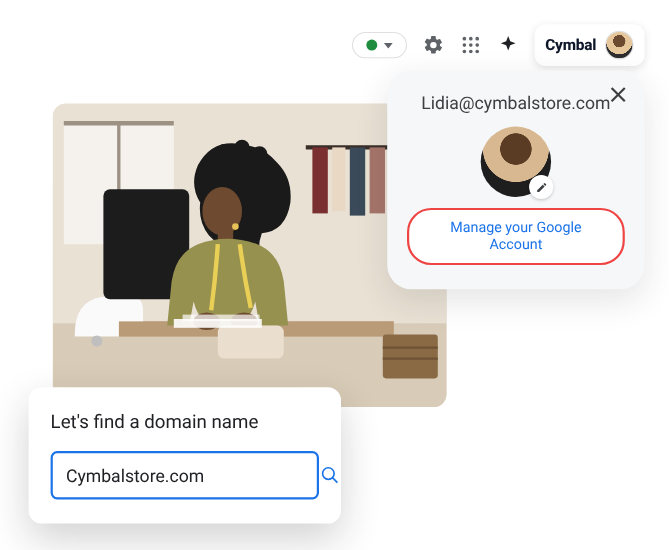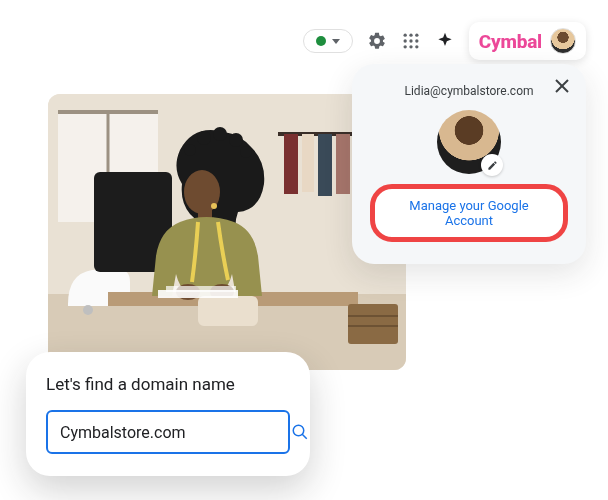--- a/index.html
+++ b/index.html
@@ -59,22 +59,22 @@
       display: flex;
       align-items: center;
       gap: 8px;
       background: #fff;
       border-radius: 10px;
       padding: 6px 10px;
       box-shadow: 0 2px 8px rgba(0,0,0,0.12);
     }
     .brand-text {
       font-weight: 800;
-      font-size: 19px;
-      color: #ec4899;
+      font-size: 14px;
+      color: #0f172a;
       letter-spacing: -0.2px;
     }
     .small-avatar {
       width: 26px;
       height: 26px;
       border-radius: 50%;
       background: radial-gradient(circle at 50% 35%, #6b4a2f 0 28%, #e6c79c 29% 60%, #2e2e2e 61% 100%);
       border: 1px solid #e0e0e0;
     }
 
@@ -114,21 +114,21 @@
       width: 24px;
       height: 24px;
       cursor: pointer;
       display: flex;
       align-items: center;
       justify-content: center;
       color: #3c4043;
     }
     .close-btn svg { width: 14px; height: 14px; stroke: #3c4043; stroke-width: 2; }
     .account-email {
-      font-size: 12px;
+      font-size: 16px;
       color: #3c4043;
       margin-bottom: 12px;
       margin-top: 2px;
     }
     .big-avatar-wrap {
       position: relative;
       width: 64px;
       height: 64px;
       margin-bottom: 10px;
     }
@@ -154,37 +154,37 @@
     }
     .edit-badge svg { width: 11px; height: 11px; fill: #3c4043; }
     .greeting {
       font-size: 20px;
       color: #202124;
       font-weight: 400;
       margin-bottom: 14px;
     }
     .manage-btn {
       background: #fff;
-      border: 5px solid #ef4444;
+      border: 2px solid #ef4444;
       border-radius: 22px;
       padding: 9px 18px;
       font-size: 13px;
       color: #1a73e8;
       cursor: pointer;
       font-family: inherit;
     }
 
     
     .domain-card {
       position: absolute;
       left: 26px;
       bottom: 24px;
       width: 284px;
       background: #fff;
-      border-radius: 24px;
+      border-radius: 12px;
       padding: 22px 20px 22px 20px;
       box-shadow: 0 14px 36px rgba(30,30,30,0.20);
       z-index: 4;
     }
     .domain-heading {
       font-size: 17px;
       color: #202124;
       font-weight: 400;
       margin-bottom: 16px;
     }

